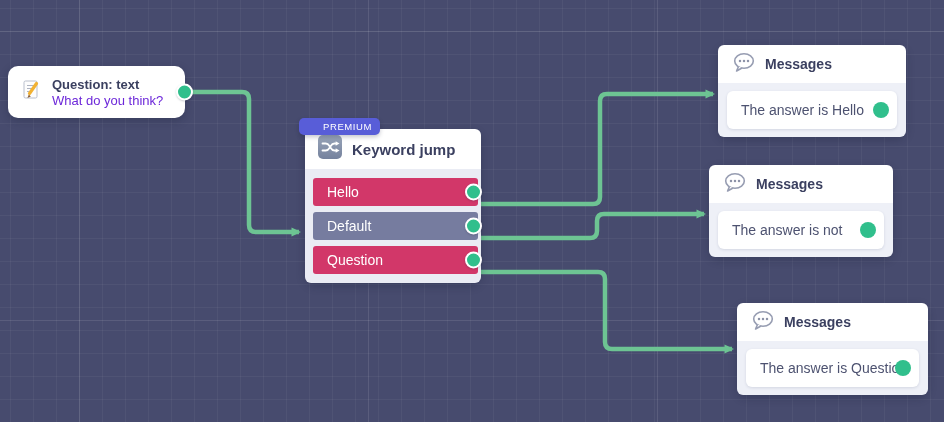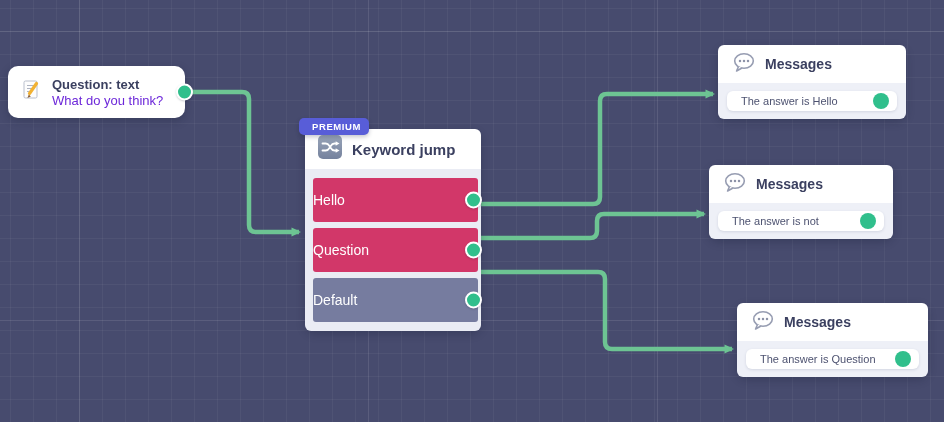--- a/index.html
+++ b/index.html
@@ -48,44 +48,44 @@
   }
 
   
   #node-keyword { left:305px; top:129px; width:176px; }
   .kw-header { height:40px; display:flex; align-items:center; padding-left:13px;
     border-radius:6px 6px 0 0; background:#ffffff; }
   .kw-header .kw-icon { flex:0 0 auto; margin-right:10px; }
   .kw-title { font-size:15px; font-weight:bold; color:#3b4060; white-space:nowrap; }
   .kw-body { background:#eaecf4; border-radius:0 0 6px 6px;
     padding:9px 3px 9px 8px; display:flex; flex-direction:column; gap:6px; }
-  .kw-row { position:relative; height:44px; border-radius:3px;
-    display:flex; align-items:center; 
+  .kw-row { position:relative; height:28px; border-radius:3px;
+    display:flex; align-items:center; padding-left:14px;
     color:#ffffff; font-size:14px; }
   .kw-row.row--keyword { background:#d23769; }
   .kw-row.row--default { background:#767c9f; }
   .premium-badge {
     position:absolute; top:-11px; left:-6px; background:#585dd8; color:#ffffff;
-    font-size:9.5px; font-weight:bold; letter-spacing:0.6px;
-    padding:3px 8px 3px 13px; border-radius:5px; box-shadow:0 2px 4px rgba(22,27,55,0.25);
+    font-size:9.5px; font-weight:normal; letter-spacing:0.6px;
+    padding:3px 8px 3px 24px; border-radius:5px; box-shadow:0 2px 4px rgba(22,27,55,0.25);
   }
 
   
   .msg-node { }
   #node-msg-hello    { left:718px; top:45px;  width:188px; }
   #node-msg-not      { left:709px; top:165px; width:184px; }
   #node-msg-question { left:737px; top:303px; width:191px; }
   .msg-header { height:38px; display:flex; align-items:center; padding-left:14px;
     background:#ffffff; border-radius:6px 6px 0 0; }
   .msg-header .msg-icon { flex:0 0 auto; margin-right:9px; }
   .msg-title { font-size:14px; font-weight:bold; color:#3b4060; white-space:nowrap; }
   .msg-body { background:#eef0f7; border-radius:0 0 6px 6px; padding:8px 9px; }
-  .msg-row { position:relative; height:20px; background:#ffffff; border-radius:6px;
+  .msg-row { position:relative; height:38px; background:#ffffff; border-radius:6px;
     display:flex; align-items:center; padding:0 30px 0 14px;
-    font-size:11px; color:#4d5270; white-space:nowrap;
+    font-size:14px; color:#4d5270; white-space:nowrap;
     box-shadow:0 1px 3px rgba(60,70,110,0.15); }
 </style>
 </head>
 <body>
 
 <div id="canvas">
 
   <svg id="edges-layer" width="944" height="422" viewBox="0 0 944 422">
     <defs>
       <marker id="arrowhead" viewBox="0 0 12 12" refX="9" refY="6" markerWidth="13" markerHeight="12" markerUnits="userSpaceOnUse" orient="auto">
@@ -132,26 +132,26 @@
           <path d="M17.7 13.2 L21.5 15.5 L17.7 17.8 Z" fill="#ffffff"></path>
         </svg>
       </span>
       <span class="kw-title">Keyword jump</span>
     </div>
     <div class="kw-body">
       <div class="kw-row row--keyword">
         <span>Hello</span>
         <span class="port"></span>
       </div>
+      <div class="kw-row row--default">
+        <span>Default</span>
+        <span class="port"></span>
+      </div>
       <div class="kw-row row--keyword">
         <span>Question</span>
-        <span class="port"></span>
-      </div>
-      <div class="kw-row row--default">
-        <span>Default</span>
         <span class="port"></span>
       </div>
     </div>
   </div>
 
   <div class="node msg-node" id="node-msg-hello">
     <div class="msg-header">
       <span class="msg-icon">
         <svg width="24" height="21" viewBox="0 0 24 21">
           <ellipse cx="12" cy="9" rx="9.3" ry="7.3" fill="#ffffff" stroke="#979db2" stroke-width="1.6"></ellipse>

